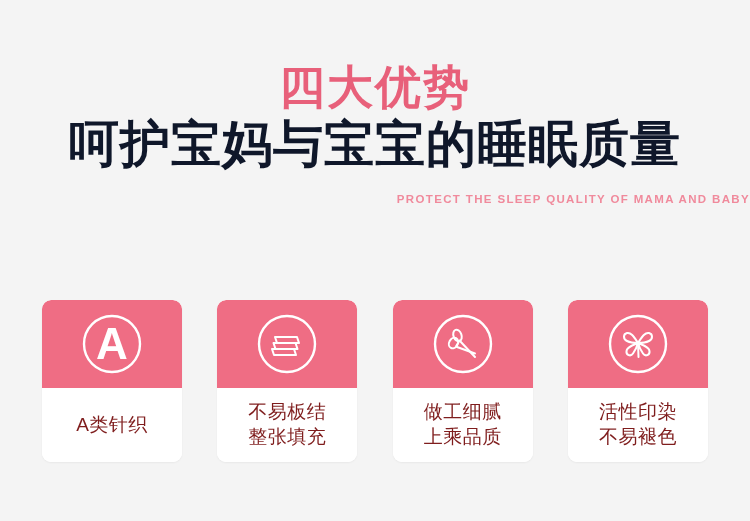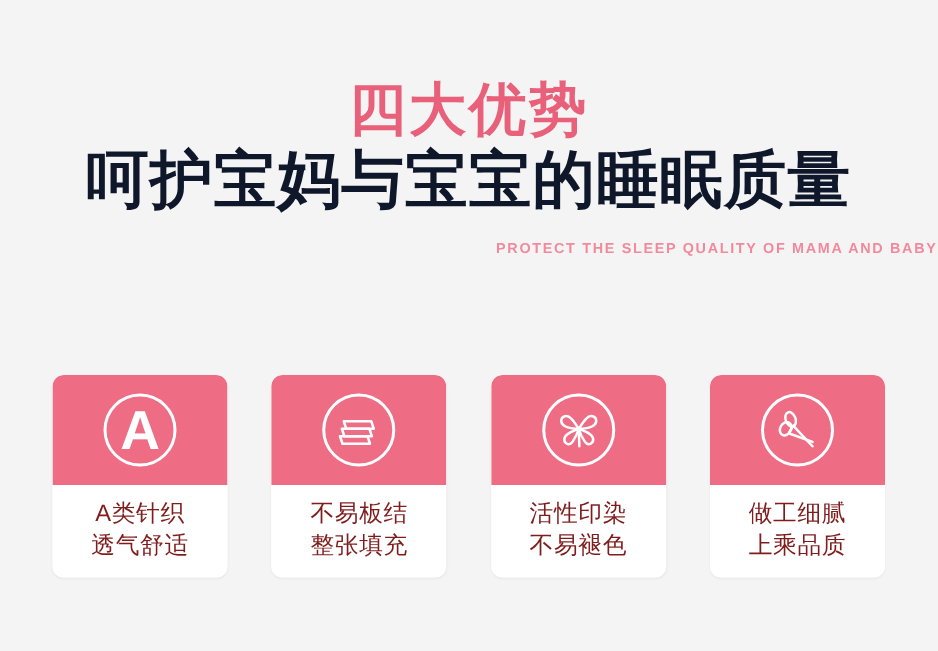--- a/index.html
+++ b/index.html
@@ -116,21 +116,20 @@
     <div class="card-head">
       <span>
         <svg width="64" height="64" viewBox="0 0 64 64">
           <circle cx="32" cy="32" r="28" fill="none" stroke="#ffffff" stroke-width="2.4"></circle>
           <text x="32" y="47" text-anchor="middle" fill="#ffffff" font-family="Liberation Sans, sans-serif" font-size="44" font-weight="700">A</text>
         </svg>
       </span>
     </div>
     <div class="card-body">
       <div class="card-text">A类针织</div>
-      <div class="card-text">透气舒适</div>
     </div>
   </div>
 
   <div class="card">
     <div class="card-head">
       <span>
         <svg width="64" height="64" viewBox="0 0 64 64">
           <circle cx="32" cy="32" r="28" fill="none" stroke="#ffffff" stroke-width="2.4"></circle>
           <g fill="none" stroke="#ffffff" stroke-width="2" stroke-linejoin="round">
             <path d="M20 25 L42 25 L44 31 L22 31 Z"></path>
@@ -145,49 +144,49 @@
       <div class="card-text">整张填充</div>
     </div>
   </div>
 
   <div class="card">
     <div class="card-head">
       <span>
         <svg width="64" height="64" viewBox="0 0 64 64">
           <circle cx="32" cy="32" r="28" fill="none" stroke="#ffffff" stroke-width="2.4"></circle>
           <g fill="none" stroke="#ffffff" stroke-width="2" stroke-linejoin="round" stroke-linecap="round">
+            <ellipse cx="26.5" cy="23.5" rx="4" ry="6" transform="rotate(-20 26.5 23.5)"></ellipse>
+            <ellipse cx="22.5" cy="31" rx="4.3" ry="5.6" transform="rotate(28 22.5 31)"></ellipse>
+            <path d="M28.5 28.5 L44 45"></path>
+            <path d="M26 35 L44 41.5"></path>
+            <path d="M27.5 30.5 L25.5 33.5"></path>
+          </g>
+        </svg>
+      </span>
+    </div>
+    <div class="card-body">
+      <div class="card-text">做工细腻</div>
+      <div class="card-text">上乘品质</div>
+    </div>
+  </div>
+
+  <div class="card">
+    <div class="card-head">
+      <span>
+        <svg width="64" height="64" viewBox="0 0 64 64">
+          <circle cx="32" cy="32" r="28" fill="none" stroke="#ffffff" stroke-width="2.4"></circle>
+          <g fill="none" stroke="#ffffff" stroke-width="2" stroke-linejoin="round" stroke-linecap="round">
             <path d="M32 31 C28 25 25 20 21 21 C17 22 17 27 21 29 C24 30.5 28.5 31 32 31 Z"></path>
             <path d="M32 31 C36 25 39 20 43 21 C47 22 47 27 43 29 C40 30.5 35.5 31 32 31 Z"></path>
             <path d="M32 31 C27 33 21 35 20.5 39 C20 43 24.5 45 27 41.5 C29 38.8 31 34.5 32 31 Z"></path>
             <path d="M32 31 C37 33 43 35 43.5 39 C44 43 39.5 45 37 41.5 C35 38.8 33 34.5 32 31 Z"></path>
             <path d="M32 31 L32.5 45"></path>
           </g>
         </svg>
       </span>
     </div>
     <div class="card-body">
       <div class="card-text">活性印染</div>
       <div class="card-text">不易褪色</div>
     </div>
   </div>
 
-  <div class="card">
-    <div class="card-head">
-      <span>
-        <svg width="64" height="64" viewBox="0 0 64 64">
-          <circle cx="32" cy="32" r="28" fill="none" stroke="#ffffff" stroke-width="2.4"></circle>
-          <g fill="none" stroke="#ffffff" stroke-width="2" stroke-linejoin="round" stroke-linecap="round">
-            <ellipse cx="26.5" cy="23.5" rx="4" ry="6" transform="rotate(-20 26.5 23.5)"></ellipse>
-            <ellipse cx="22.5" cy="31" rx="4.3" ry="5.6" transform="rotate(28 22.5 31)"></ellipse>
-            <path d="M28.5 28.5 L44 45"></path>
-            <path d="M26 35 L44 41.5"></path>
-            <path d="M27.5 30.5 L25.5 33.5"></path>
-          </g>
-        </svg>
-      </span>
-    </div>
-    <div class="card-body">
-      <div class="card-text">做工细腻</div>
-      <div class="card-text">上乘品质</div>
-    </div>
-  </div>
-
 </div>
 
 </body></html>

